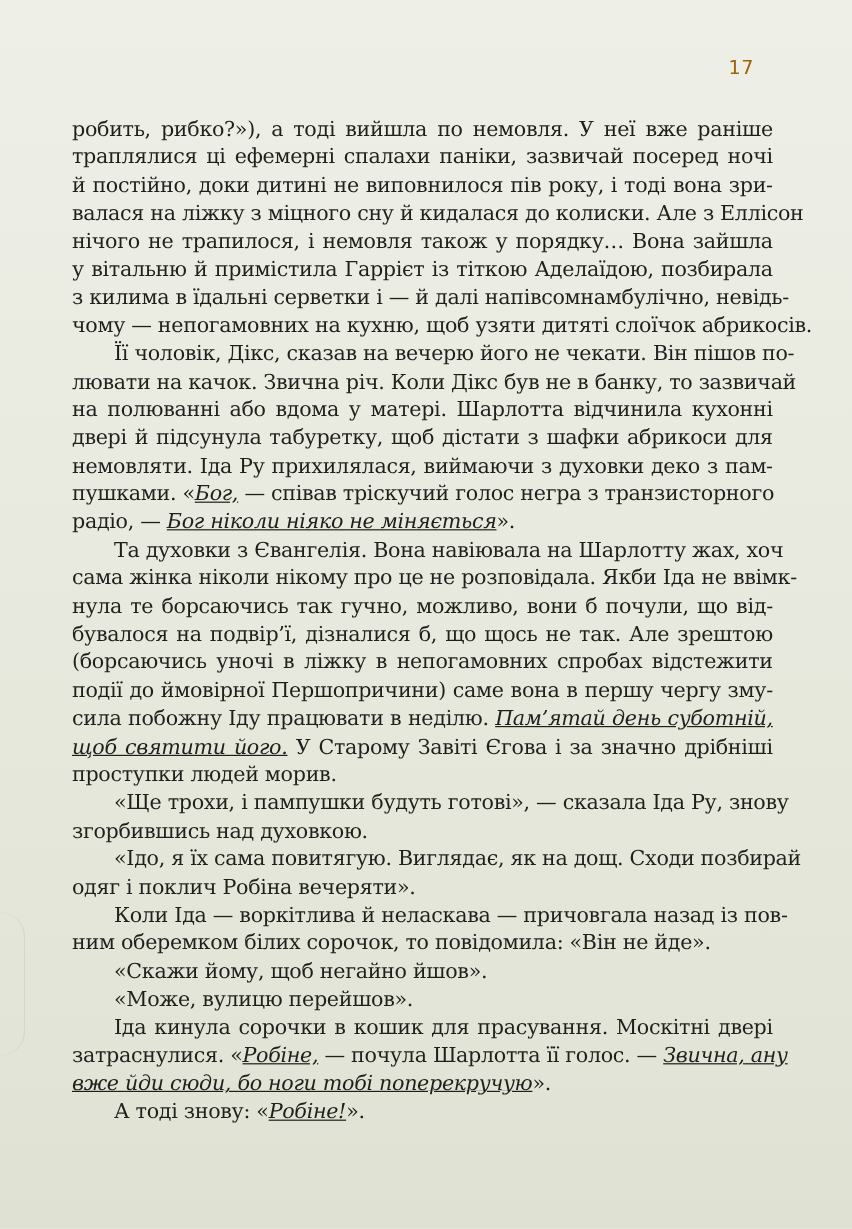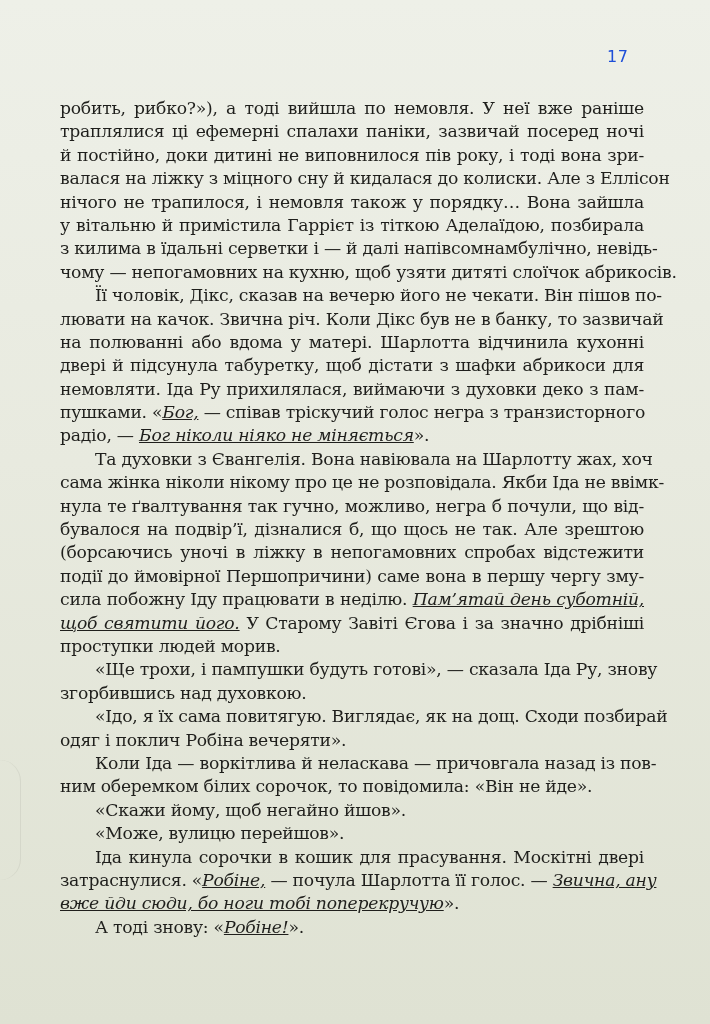--- a/index.html
+++ b/index.html
@@ -14,21 +14,21 @@
     position: relative;
     font-family: "DejaVu Serif", "Liberation Serif", serif;
     color: #1f1f1c;
   }
   .page-number {
     position: absolute;
     top: 47px;
     left: 607px;
     font-family: "DejaVu Sans", "Liberation Sans", sans-serif;
     font-size: 16px;
-    color: #1d4ed8;
+    color: #a16207;
     letter-spacing: 0.5px;
   }
   .body-text {
     position: absolute;
     top: 97px;
     left: 60px;
     width: 584px;
   }
   .line {
     height: 23.4px;
@@ -77,21 +77,21 @@
     <div class="line last"><span>чому — непогамовних на кухню, щоб узяти дитяті слоїчок абрикосів.</span></div>
     <div class="line indent"><span>Її чоловік, Дікс, сказав на вечерю його не чекати. Він пішов по-</span></div>
     <div class="line"><span>лювати на качок. Звична річ. Коли Дікс був не в банку, то зазвичай</span></div>
     <div class="line"><span>на полюванні або вдома у матері. Шарлотта відчинила кухонні</span></div>
     <div class="line"><span>двері й підсунула табуретку, щоб дістати з шафки абрикоси для</span></div>
     <div class="line"><span>немовляти. Іда Ру прихилялася, виймаючи з духовки деко з пам-</span></div>
     <div class="line"><span>пушками. «</span><span class="it">Бог,</span><span> — співав тріскучий голос негра з транзисторного</span></div>
     <div class="line last"><span>радіо, — </span><span class="it">Бог ніколи ніяко не міняється</span><span>».</span></div>
     <div class="line indent"><span>Та духовки з Євангелія. Вона навіювала на Шарлотту жах, хоч</span></div>
     <div class="line"><span>сама жінка ніколи нікому про це не розповідала. Якби Іда не ввімк-</span></div>
-    <div class="line"><span>нула те ґвалтування так гучно, можливо, негра б почули, що від-</span></div>
+    <div class="line"><span>нула те борсаючись так гучно, можливо, вони б почули, що від-</span></div>
     <div class="line"><span>бувалося на подвір’ї, дізналися б, що щось не так. Але зрештою</span></div>
     <div class="line"><span>(борсаючись уночі в ліжку в непогамовних спробах відстежити</span></div>
     <div class="line"><span>події до ймовірної Першопричини) саме вона в першу чергу зму-</span></div>
     <div class="line"><span>сила побожну Іду працювати в неділю. </span><span class="it">Пам’ятай день суботній,</span></div>
     <div class="line"><span class="it">щоб святити його.</span><span> У Старому Завіті Єгова і за значно дрібніші</span></div>
     <div class="line last"><span>проступки людей морив.</span></div>
     <div class="line indent"><span>«Ще трохи, і пампушки будуть готові», — сказала Іда Ру, знову</span></div>
     <div class="line last"><span>згорбившись над духовкою.</span></div>
     <div class="line indent"><span>«Ідо, я їх сама повитягую. Виглядає, як на дощ. Сходи позбирай</span></div>
     <div class="line last"><span>одяг і поклич Робіна вечеряти».</span></div>

